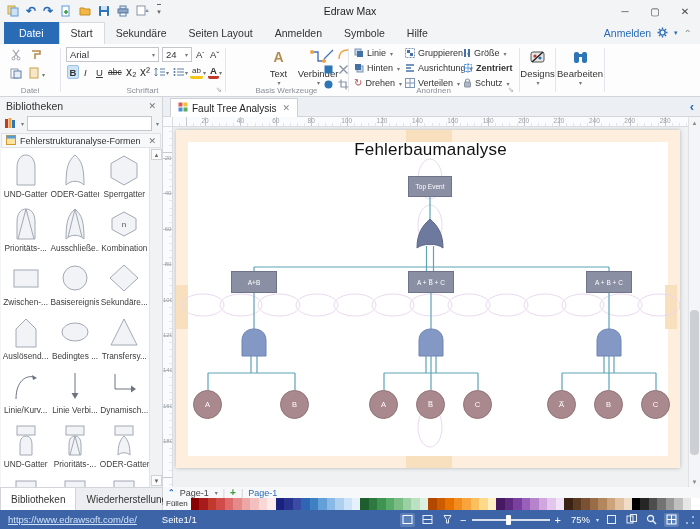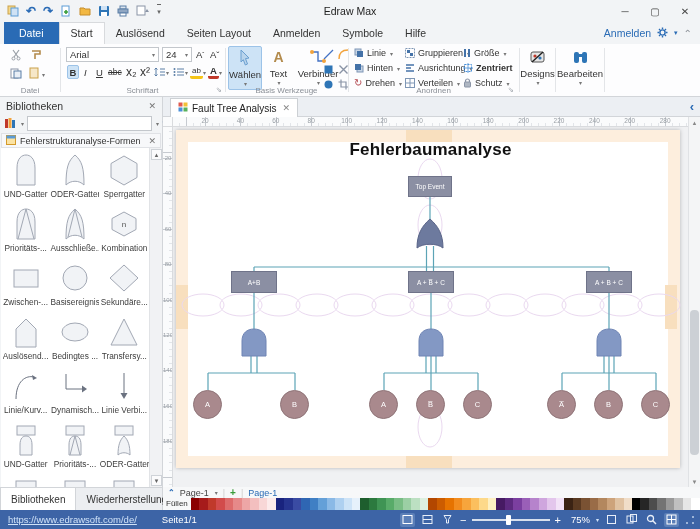--- a/index.html
+++ b/index.html
@@ -75,21 +75,21 @@
   .rnumv{position:absolute;left:0;width:10px;text-align:center;font-size:6px;color:#9aa0a6}
   .vscroll{position:absolute;right:0;top:117px;width:12px;height:370px;background:#f4f5f6;border-left:1px solid #e0e2e5}
   .vs-arrow{position:absolute;left:0;width:11px;height:11px;color:#888;font-size:6px;display:flex;align-items:center;justify-content:center}
   .vs-thumb{position:absolute;left:1px;width:9px;top:193px;height:145px;background:#ccd0d5;border-radius:4px}
 
   
   .canvas{position:absolute;left:173px;top:127px;width:515px;height:360px;background:#f0f1f3;overflow:hidden}
   .page{position:absolute;left:3px;top:3px;width:504px;height:338px;background:#fff;border:12px solid #fdeedd;box-shadow:0 0 4px rgba(0,0,0,.25)}
   .ptab{position:absolute;background:#f8dfbe}
   .dg{position:absolute;left:0;top:0;width:515px;height:360px}
-  .dg-title{position:absolute;left:150px;top:13px;width:215px;text-align:center;font-size:17px;font-weight:bold;color:#111;letter-spacing:.2px}
+  .dg-title{position:absolute;left:150px;top:13px;width:215px;text-align:center;font-size:17px;font-weight:normal;color:#111;letter-spacing:.2px}
   .nbox{position:absolute;background:#8b8fa3;border:1px solid #6f7389;color:#fff;font-size:6.5px;display:flex;align-items:center;justify-content:center;white-space:nowrap}
   .ncirc{position:absolute;width:29px;height:29px;border-radius:50%;background:#a9898d;border:1px solid #8f7478;color:#fff;font-size:7.5px;display:flex;align-items:center;justify-content:center}
 
   
   .pagetabs{position:absolute;left:163px;top:487px;right:0;height:11px;background:#f7f8f9;display:flex;align-items:center;gap:5px;padding:0 5px;font-size:9px;color:#444}
   .pt-collapse{color:#2a6bb5;font-size:8px;font-weight:bold}
   .pt-sep{color:#ccc}
   .pt-plus{color:#3a9d3a;font-weight:bold;font-size:10px;line-height:9px}
   .pt-link{color:#2a6bb5}
   .palette{position:absolute;left:163px;top:498px;right:0;height:12px;background:#f7f8f9;display:flex;align-items:stretch}
@@ -163,21 +163,21 @@
     <div class="winbtns">
       <span class="winbtn">─</span>
       <span class="winbtn">▢</span>
       <span class="winbtn">✕</span>
     </div>
   </div>
 
   <div class="tabrow">
     <div class="rtab datei">Datei</div>
     <div class="rtab active">Start</div>
-    <div class="rtab">Auslösend</div>
+    <div class="rtab">Sekundäre</div>
     <div class="rtab">Seiten Layout</div>
     <div class="rtab">Anmelden</div>
     <div class="rtab">Symbole</div>
     <div class="rtab">Hilfe</div>
     <div class="tabrow-right">
       <span class="signin">Anmelden</span>
       <span><svg width="11" height="11">
             <circle cx="5.5" cy="5.5" r="2.6" fill="none" stroke="#2a6bb5" stroke-width="1.4"></circle>
             <g stroke="#2a6bb5" stroke-width="1.4">
               <path d="M5.5,0.5 V2 M5.5,9 V10.5 M0.5,5.5 H2 M9,5.5 H10.5 M2,2 L3,3 M8,8 L9,9 M9,2 L8,3 M3,8 L2,9"></path>
@@ -252,29 +252,20 @@
       </span>
     <span class="caret6 a" style="left:184px;top:25px">▾</span>
     <div class="sbtn" style="left:190px;top:21px;font-size:8px;border-bottom:3px solid #f5c518">ab</div>
     <span class="caret6 a" style="left:202px;top:25px">▾</span>
     <div class="sbtn" style="left:208px;top:21px;font-weight:bold;border-bottom:3px solid #c0392b">A</div>
     <span class="caret6 a" style="left:218px;top:25px">▾</span>
     <div class="glabel" style="left:60px;width:165px">Schriftart</div>
     <span class="expander" style="left:216px">⇘</span>
     <div class="rdiv" style="left:225px"></div>
 
-    <div class="bigbtn on" style="left:228px;width:34px">
-      <span class="bic">
-          <svg width="16" height="18">
-            <path d="M4,1 L12,9 L8.5,9.6 L10.5,15 L8.3,16 L6.3,10.7 L4,13 Z" fill="#b9d4ec" stroke="#6a9fd0"></path>
-          </svg>
-        </span>
-      <span>Wählen</span>
-        <span class="caret6">▾</span>
-    </div>
     <div class="bigbtn" style="left:265px;width:27px">
       <span class="bic" style="font-size:14px;font-weight:bold;color:#b38b4d">A</span>
       <span>Text</span>
         <span class="caret6">▾</span>
     </div>
     <div class="bigbtn" style="left:294px;width:48px">
       <span class="bic">
           <svg width="18" height="16">
             <path d="M3,3 H9 V12 H15" fill="none" stroke="#4472c4" stroke-width="1.4"></path>
             <circle cx="3" cy="3" r="2" fill="#f2a33c"></circle>
@@ -527,31 +518,31 @@
 
       <div class="cell">
           <svg width="36" height="36">
             <path d="M8,31 C8,13 18,7 26,9" fill="none" stroke="#6b7280"></path>
             <path d="M29,10 L24,7 L25,12 Z" fill="#6b7280"></path>
           </svg>
           <span class="lbl">Linie/Kurv...</span>
         </div>
       <div class="cell">
           <svg width="36" height="36">
+            <path d="M18,5 V25" fill="none" stroke="#6b7280"></path>
+            <path d="M14.5,25 L18,31 L21.5,25 Z" fill="#6b7280"></path>
+          </svg>
+          <span class="lbl">Linie Verbi...</span>
+        </div>
+      <div class="cell">
+          <svg width="36" height="36">
             <path d="M9,6 V21 H25" fill="none" stroke="#6b7280"></path>
             <path d="M25,17.5 L30,21 L25,24.5 Z" fill="#6b7280"></path>
           </svg>
           <span class="lbl">Dynamisch...</span>
-        </div>
-      <div class="cell">
-          <svg width="36" height="36">
-            <path d="M18,5 V25" fill="none" stroke="#6b7280"></path>
-            <path d="M14.5,25 L18,31 L21.5,25 Z" fill="#6b7280"></path>
-          </svg>
-          <span class="lbl">Linie Verbi...</span>
         </div>
 
       <div class="cell">
           <svg width="36" height="36">
             <rect x="9" y="4" width="18" height="9" fill="#f1f3f6" stroke="#a2a8b4"></rect>
             <path d="M12,33 V23 C12,16 15,14 18,14 C21,14 24,16 24,23 V33 Z" fill="#f1f3f6" stroke="#a2a8b4"></path>
           </svg>
           <span class="lbl">UND-Gatter</span>
         </div>
       <div class="cell">

